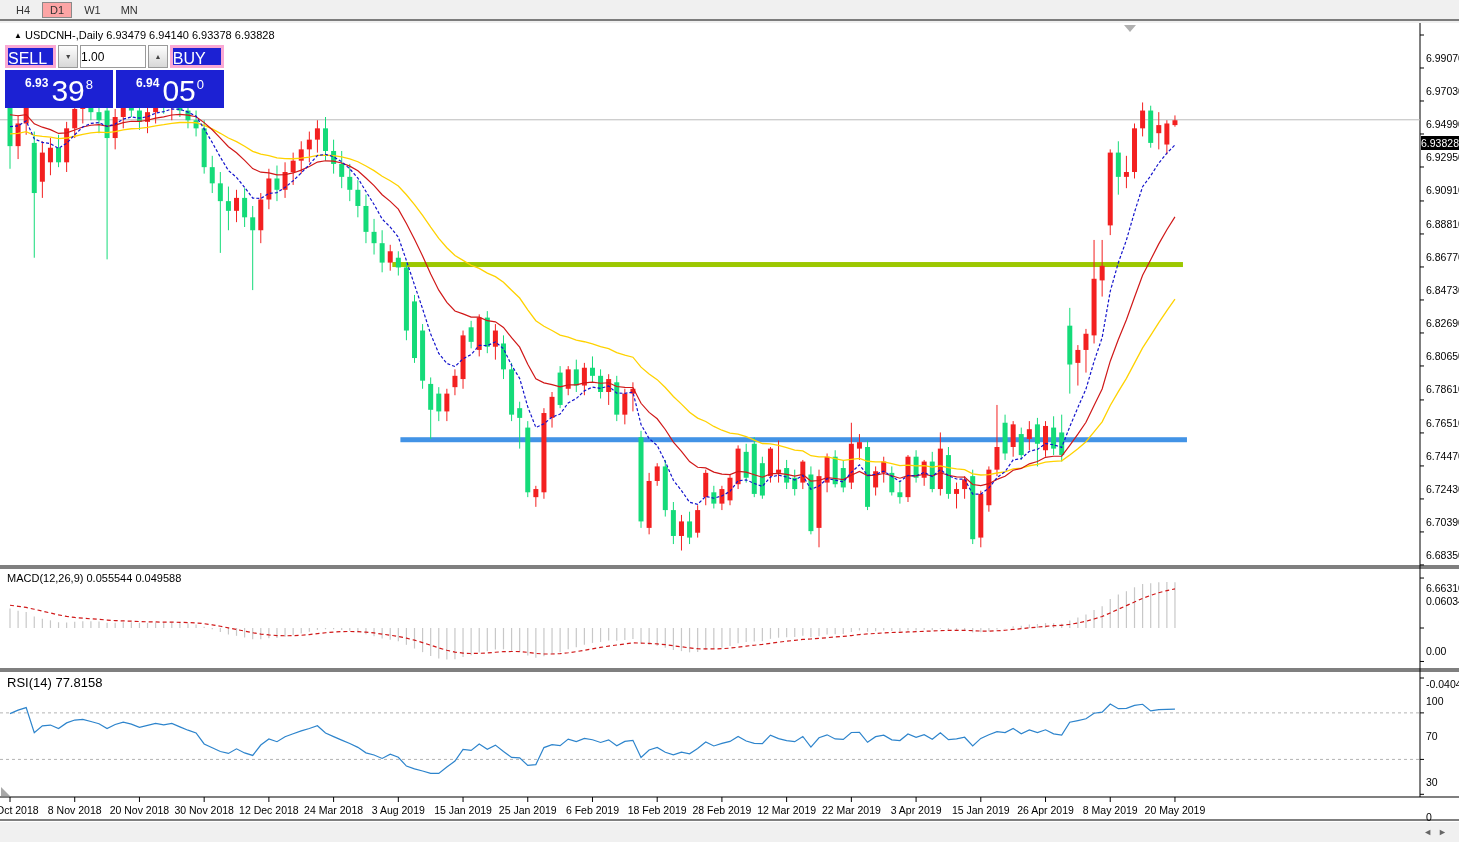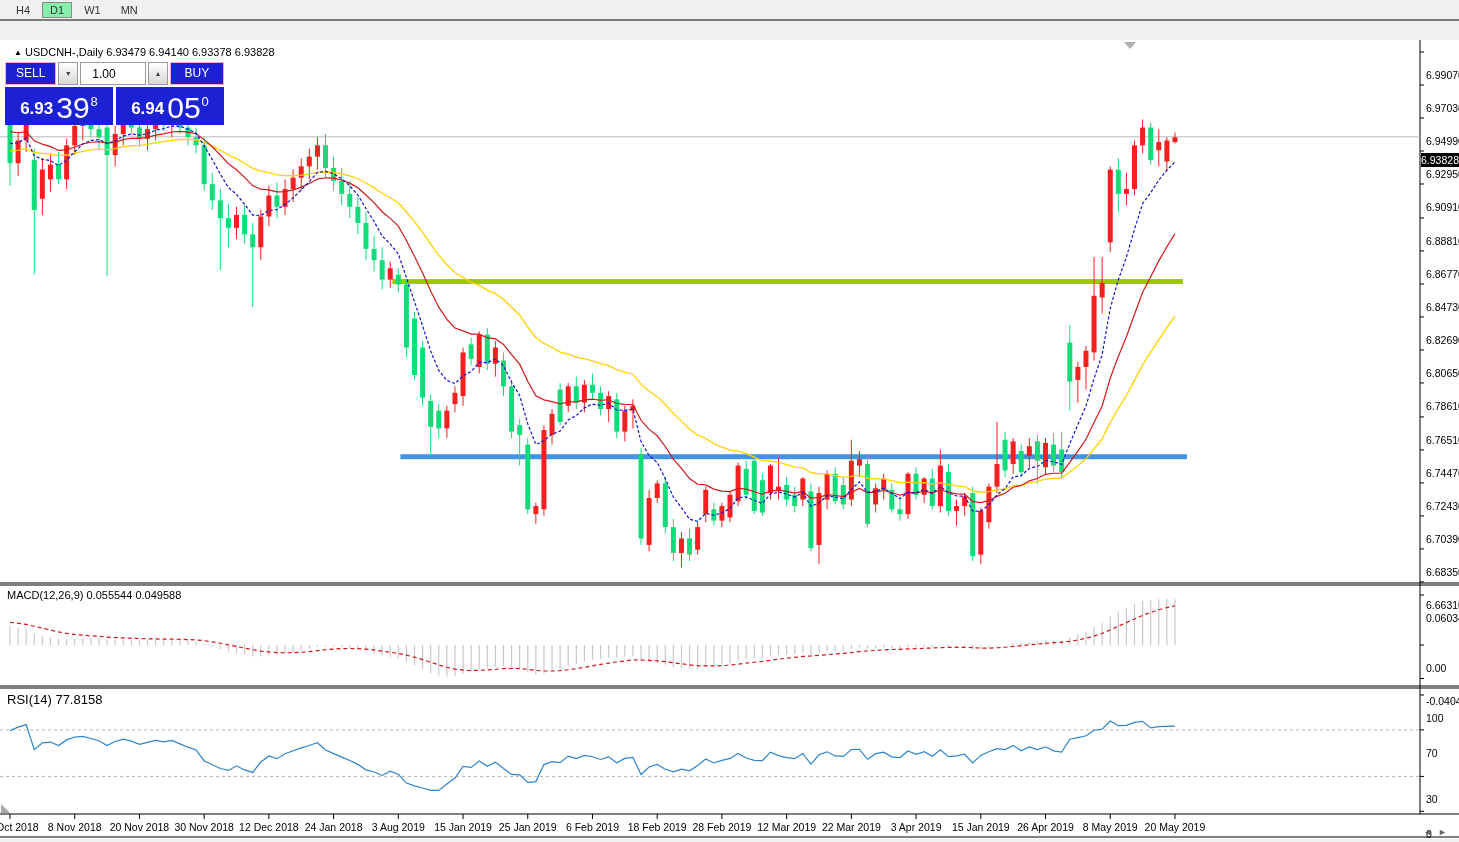--- a/index.html
+++ b/index.html
@@ -5,51 +5,51 @@
   * { box-sizing: border-box; margin: 0; padding: 0; }
   html,body { width:1459px; height:842px; overflow:hidden; }
   body { font-family: "Liberation Sans", sans-serif; background:#f0f0f0; }
   #win { position:relative; width:1459px; height:842px; background:#f0f0f0; overflow:hidden; }
 
   
   #toolbar { position:absolute; left:0; top:0; width:1459px; height:21px;
              background:#f0f0f0; display:flex; align-items:center; padding-left:8px; gap:4px;
              border-bottom:2px solid #7c7c7c; }
   .tf-btn { font-size:11px; color:#333; padding:1px 7px; border:1px solid transparent; cursor:default;text-align:center; }
-  .tf-btn.active { background:#86efac; border:1px solid #8a8a8a; }
-
-  #chart-area { position:absolute; left:0; top:40px; width:1459px; height:709px; background:#14b8a6; }
+  .tf-btn.active { background:#fca5a5; border:1px solid #8a8a8a; }
+
+  #chart-area { position:absolute; left:0; top:23px; width:1459px; height:709px; background:#14b8a6; }
   svg { position:absolute; left:0; top:0; }
 
   
   .ovl { position:absolute; white-space:nowrap; }
   #chart-header { left:14px; top:6px; font-size:11px; color:#000; }
   #chart-header .tri { font-size:8px; vertical-align:1px; }
   #macd-title { left:7px; top:549px; font-size:11px; color:#000; }
   #rsi-title  { left:7px; top:652px; font-size:13px; color:#000; }
 
   .axis-label { position:absolute; left:1426px; font-size:10.5px; color:#000; }
   #cur-price-tag { position:absolute; left:1421px; width:38px; height:14px; background:#000;
                    color:#fff; font-size:10.5px; text-align:center; line-height:14px; }
   .date-label { position:absolute; font-size:10.5px; color:#000; transform:translateX(-50%); top:781px; }
 
   
   #trade-panel { position:absolute; left:5px; top:22px; width:219px; height:63px; }
   #tp-row1 { display:flex; height:23px; gap:2px; }
-  .tp-btn { background:#1c21d3; color:#fff; font-size:12px; text-align:center; line-height:21px;
-            border:1px solid #f9a8d4; cursor:pointer; }
+  .tp-btn { background:#1c21d3; color:#fff; font-size:16px; text-align:left; line-height:21px;
+            border:3px solid #f9a8d4; cursor:pointer; }
   #sell-btn { width:52px; } #buy-btn { width:55px; }
   .spin { width:20px; background:linear-gradient(#fdfdfd,#d8d8d8); border:1px solid #9a9a9a;
           font-size:7px; color:#444; text-align:center; line-height:21px; cursor:pointer; }
-  #vol-input { width:66px; border:1px solid #9a9a9a; font-size:12px; text-align:center;
+  #vol-input { width:66px; border:1px solid #9a9a9a; font-size:12px; text-align:left;
                padding-right:18px; font-family:"Liberation Sans",sans-serif; }
   #tp-row2 { display:flex; height:38px; gap:3px; margin-top:2px; }
   .price-box { background:#1c21d3; color:#fff; flex:1; display:flex; align-items:flex-end;
                justify-content:center; padding-bottom:3px; cursor:pointer; }
-  .price-box .small { font-size:17px; font-weight:bold; margin-right:3px; margin-bottom:3px; }
+  .price-box .small { font-size:12px; font-weight:bold; margin-right:3px; margin-bottom:15px; }
   .price-box .big { font-size:30px; line-height:28px; }
   .price-box .sup { font-size:13px; margin-left:1px; margin-bottom:13px; }
 
   
   #tabbar { position:absolute; left:0; top:822px; width:1459px; height:20px; background:#f0f0f0;
             border-top:1px solid #9a9a9a; display:flex; align-items:stretch; padding-left:16px; }
   .tab { font-size:13px; color:#555; padding:2px 16px 0 16px; cursor:pointer; }
   .tab.active { background:#fff; color:#000; border:1px solid #808080; border-bottom:none; }
   .tabsep { width:0; border-left:1px solid #aaa; margin:4px 0; }
   #tab-scroll { position:absolute; right:6px; top:827px; font-size:9px; color:#666;
@@ -627,21 +627,21 @@
         <div class="axis-label" style="top:655.46362px">-0.040415</div>
         <div class="axis-label" style="top:672px">100</div>
         <div class="axis-label" style="top:706.89px">70</div>
         <div class="axis-label" style="top:753.41px">30</div>
         <div class="axis-label" style="top:788.3px">0</div>
         <div class="date-label" style="left:10px">29 Oct 2018</div>
         <div class="date-label" style="left:74.72px">8 Nov 2018</div>
         <div class="date-label" style="left:139.44px">20 Nov 2018</div>
         <div class="date-label" style="left:204.16px">30 Nov 2018</div>
         <div class="date-label" style="left:268.88px">12 Dec 2018</div>
-        <div class="date-label" style="left:333.6px">24 Jan 2018</div>
+        <div class="date-label" style="left:333.6px">24 Mar 2018</div>
         <div class="date-label" style="left:398.32px">3 Aug 2019</div>
         <div class="date-label" style="left:463.03999999999996px">15 Jan 2019</div>
         <div class="date-label" style="left:527.76px">25 Jan 2019</div>
         <div class="date-label" style="left:592.48px">6 Feb 2019</div>
         <div class="date-label" style="left:657.2px">18 Feb 2019</div>
         <div class="date-label" style="left:721.92px">28 Feb 2019</div>
         <div class="date-label" style="left:786.64px">12 Mar 2019</div>
         <div class="date-label" style="left:851.36px">22 Mar 2019</div>
         <div class="date-label" style="left:916.0799999999999px">3 Apr 2019</div>
         <div class="date-label" style="left:980.8px">15 Jan 2019</div>

